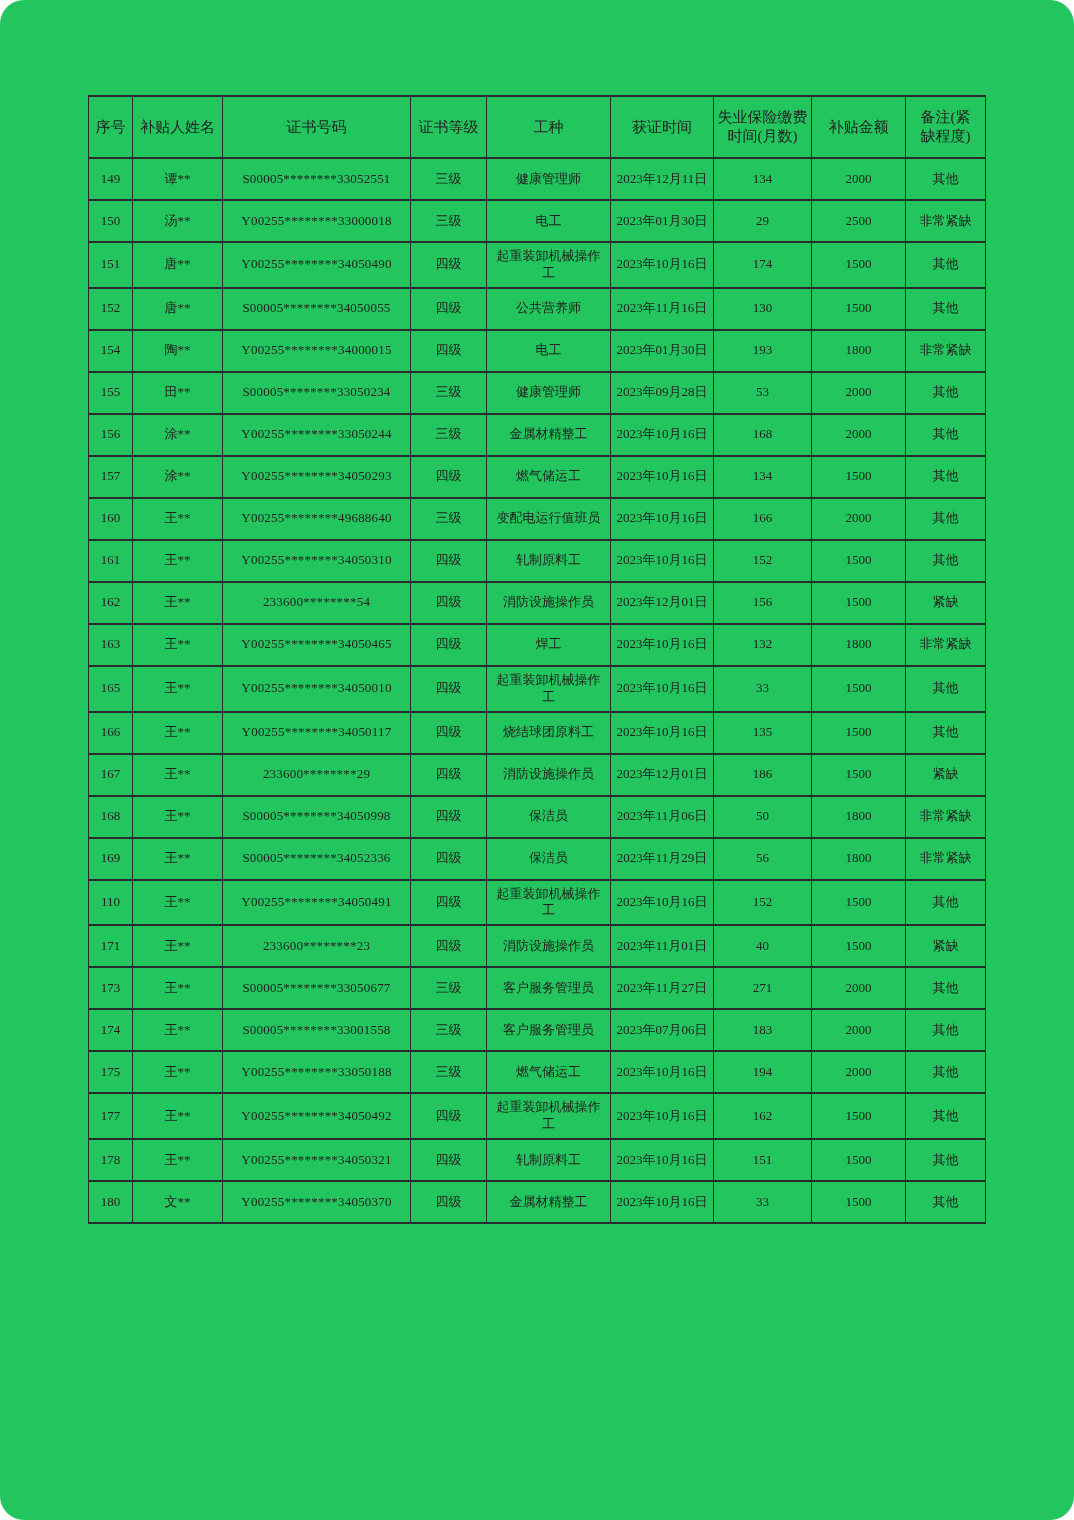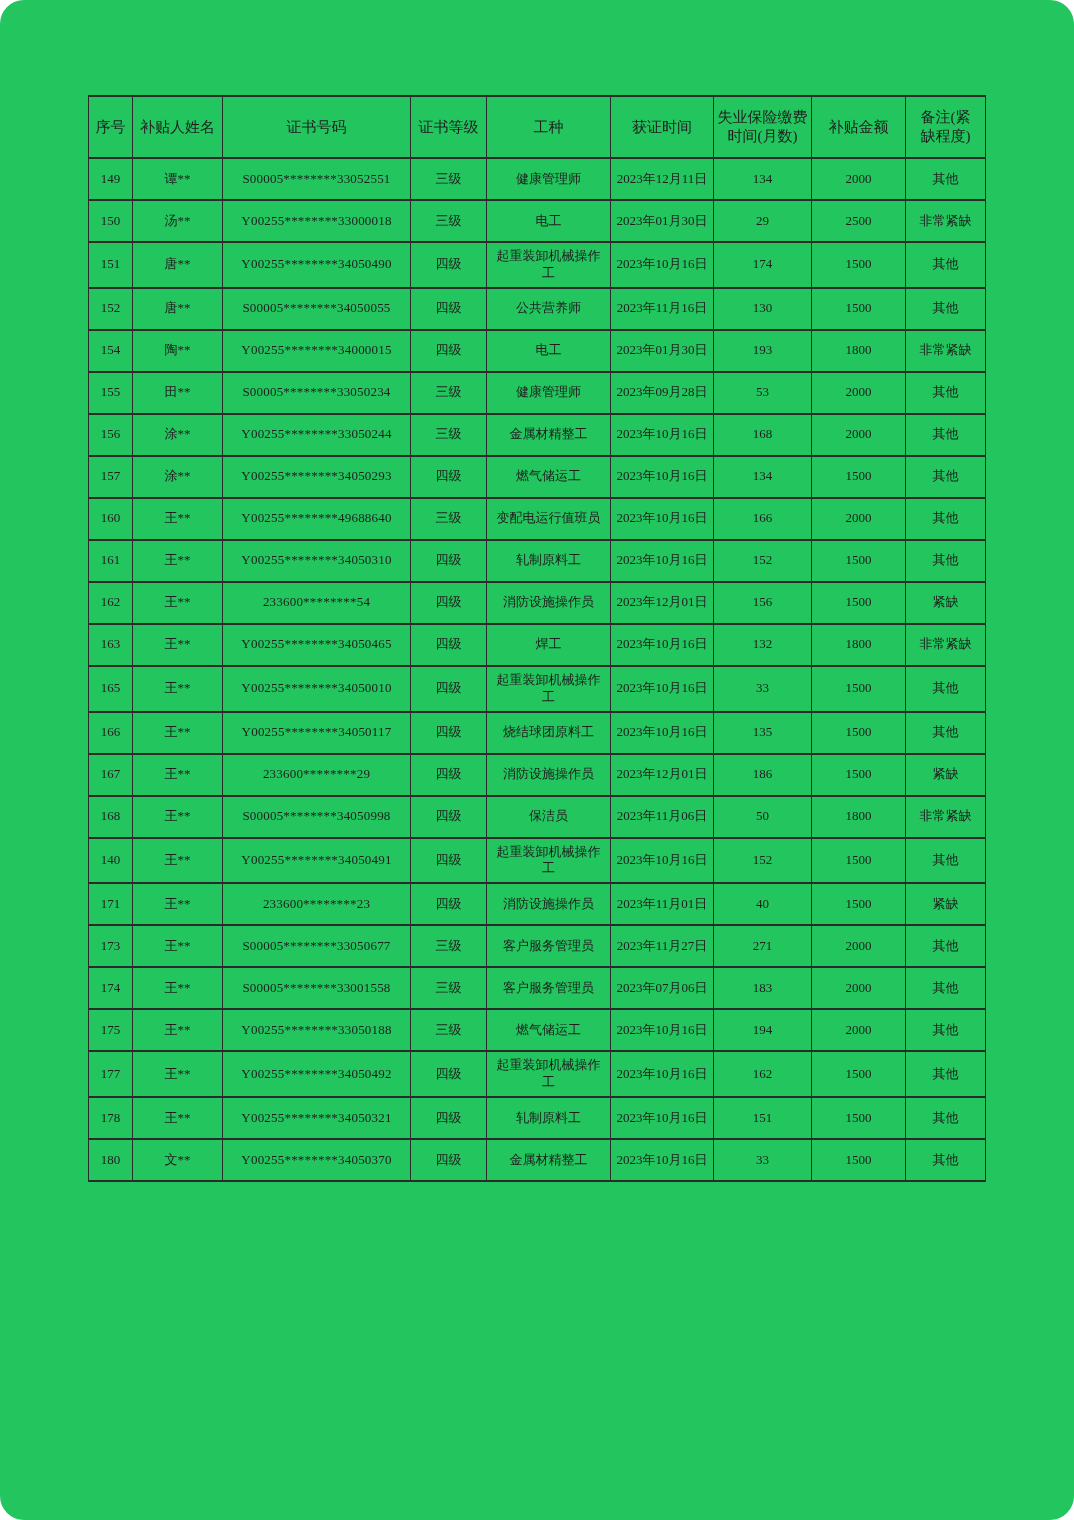--- a/index.html
+++ b/index.html
@@ -251,21 +251,32 @@
           <td class="c-name">王**</td>
           <td class="c-cert_no">S00005********34050998</td>
           <td class="c-cert_level">四级</td>
           <td class="c-job">保洁员</td>
           <td class="c-cert_date">2023年11月06日</td>
           <td class="c-months">50</td>
           <td class="c-amount">1800</td>
           <td class="c-remark">非常紧缺</td>
         </tr>
         <tr>
-          <td class="c-index">140</td>
+          <td class="c-index">169</td>
+          <td class="c-name">王**</td>
+          <td class="c-cert_no">S00005********34052336</td>
+          <td class="c-cert_level">四级</td>
+          <td class="c-job">保洁员</td>
+          <td class="c-cert_date">2023年11月29日</td>
+          <td class="c-months">56</td>
+          <td class="c-amount">1800</td>
+          <td class="c-remark">非常紧缺</td>
+        </tr>
+        <tr>
+          <td class="c-index">110</td>
           <td class="c-name">王**</td>
           <td class="c-cert_no">Y00255********34050491</td>
           <td class="c-cert_level">四级</td>
           <td class="c-job">起重装卸机械操作工</td>
           <td class="c-cert_date">2023年10月16日</td>
           <td class="c-months">152</td>
           <td class="c-amount">1500</td>
           <td class="c-remark">其他</td>
         </tr>
         <tr>

